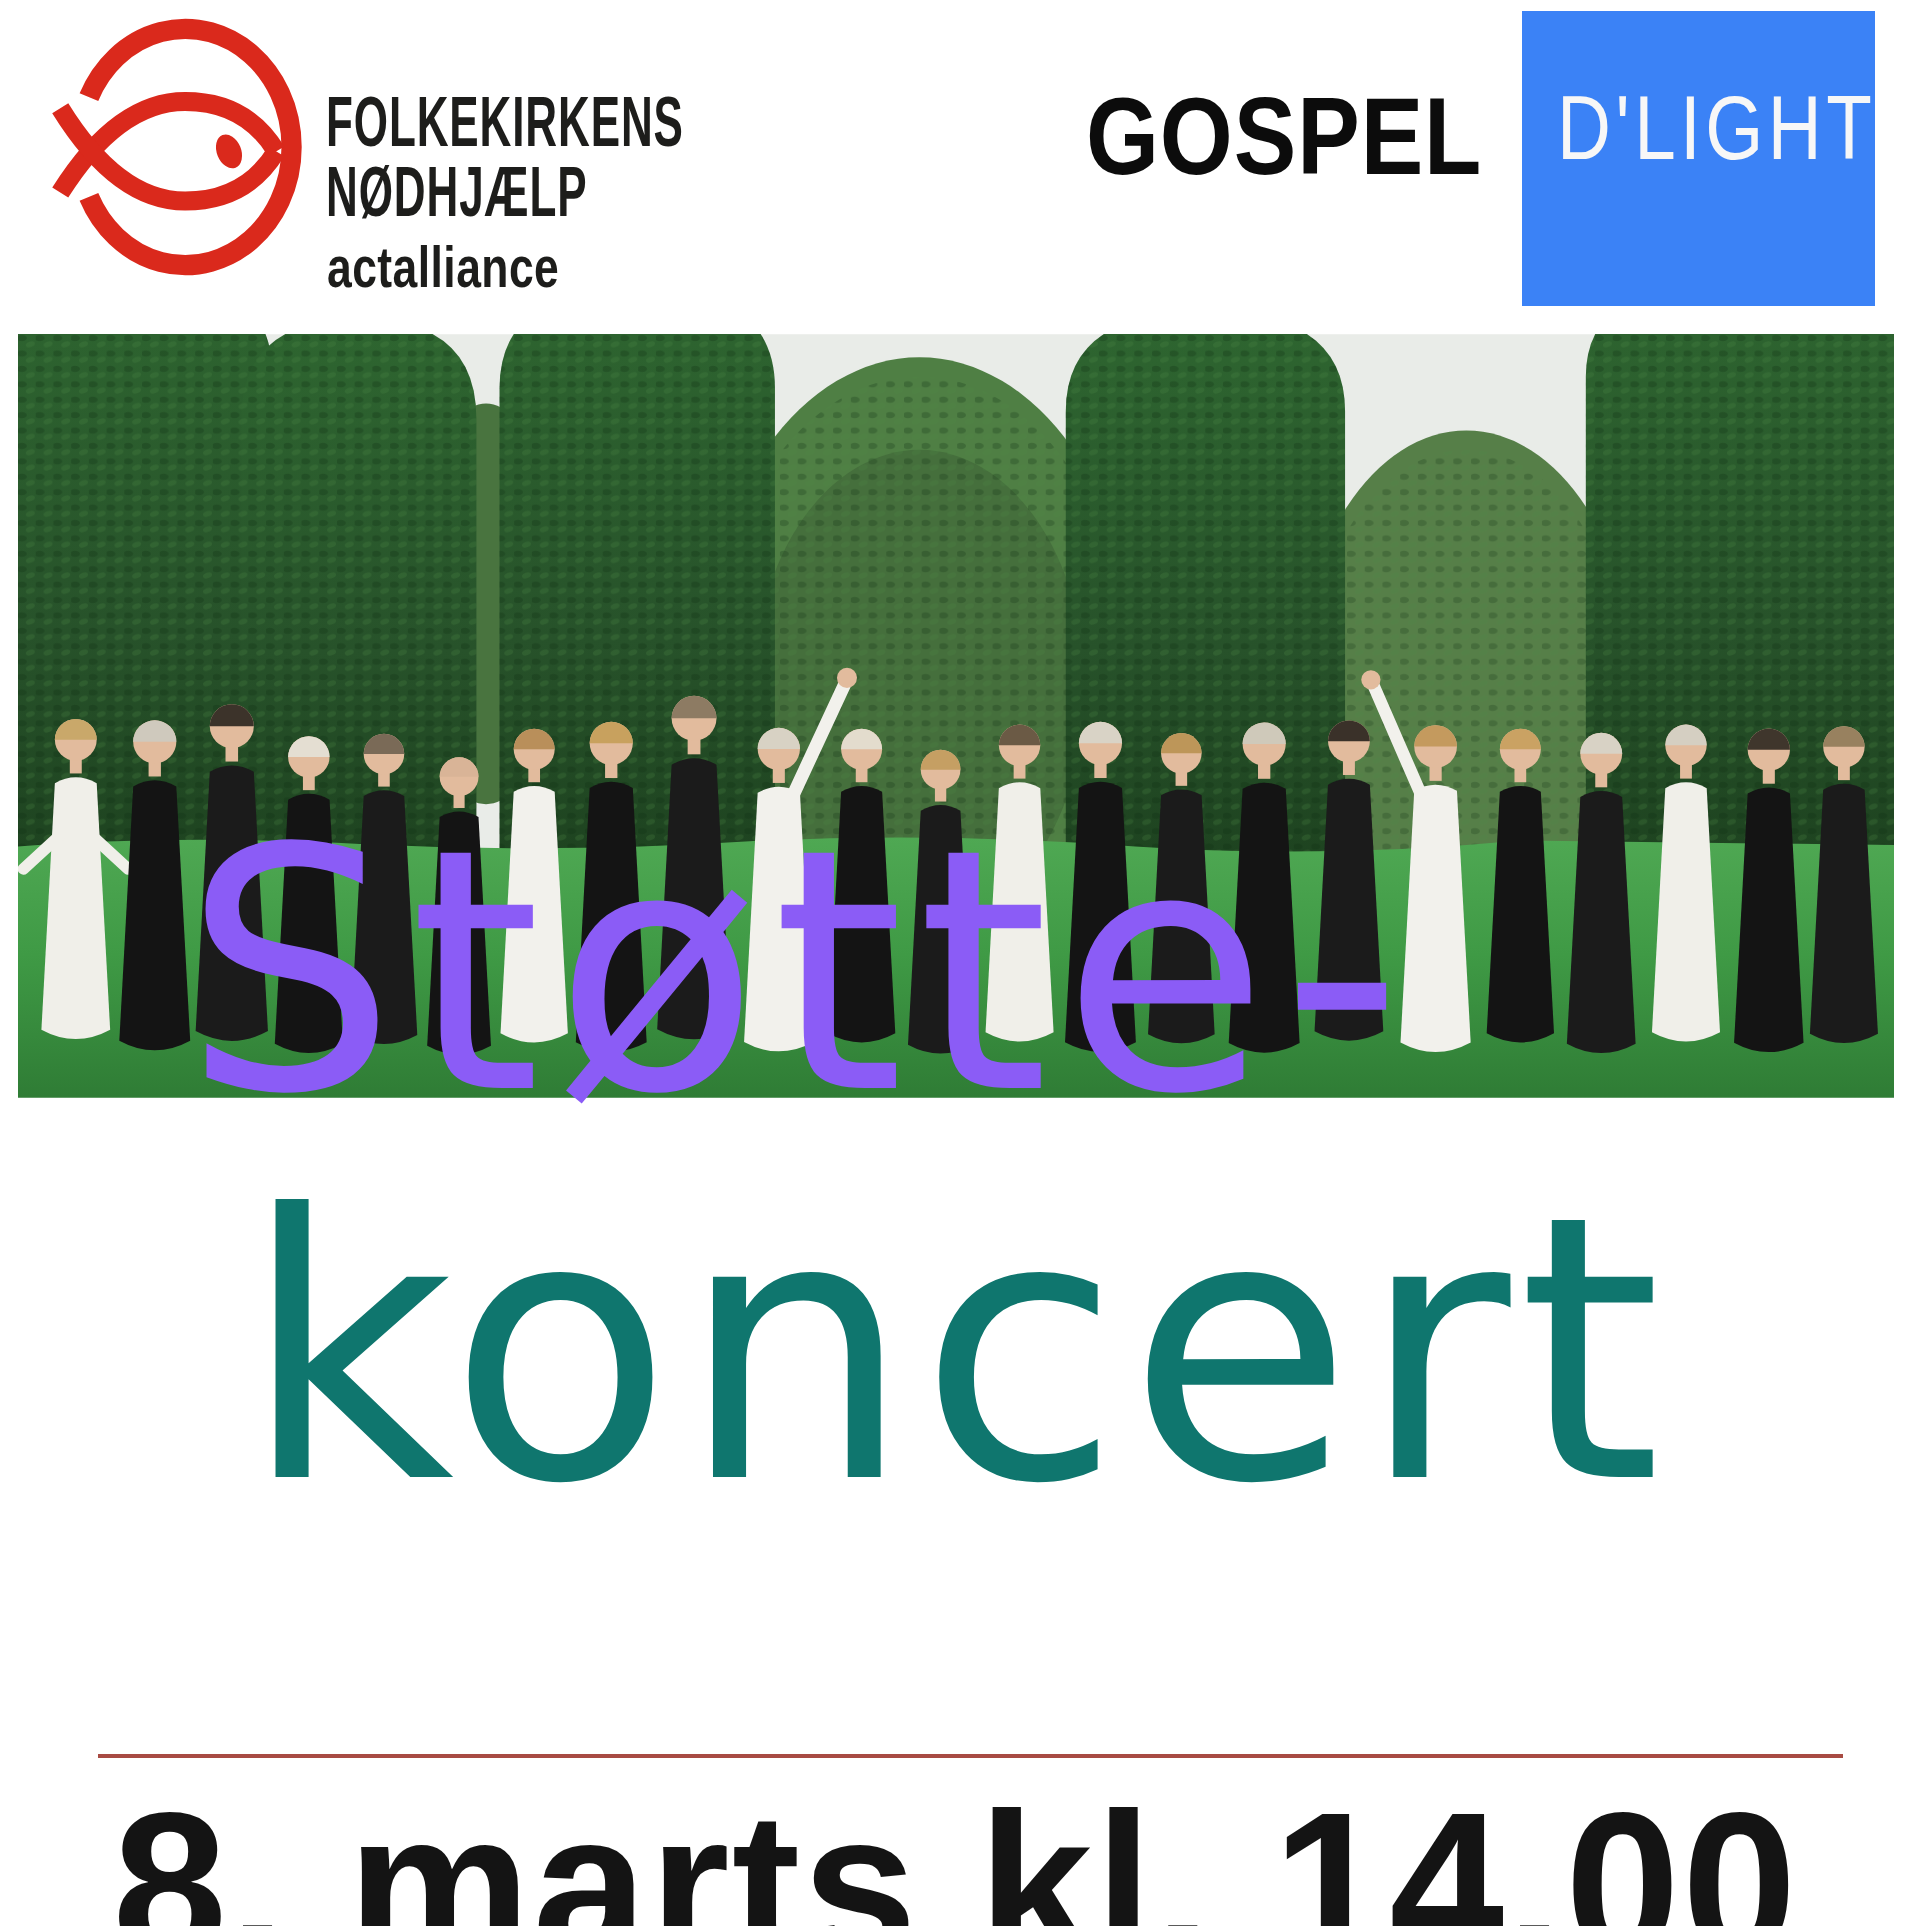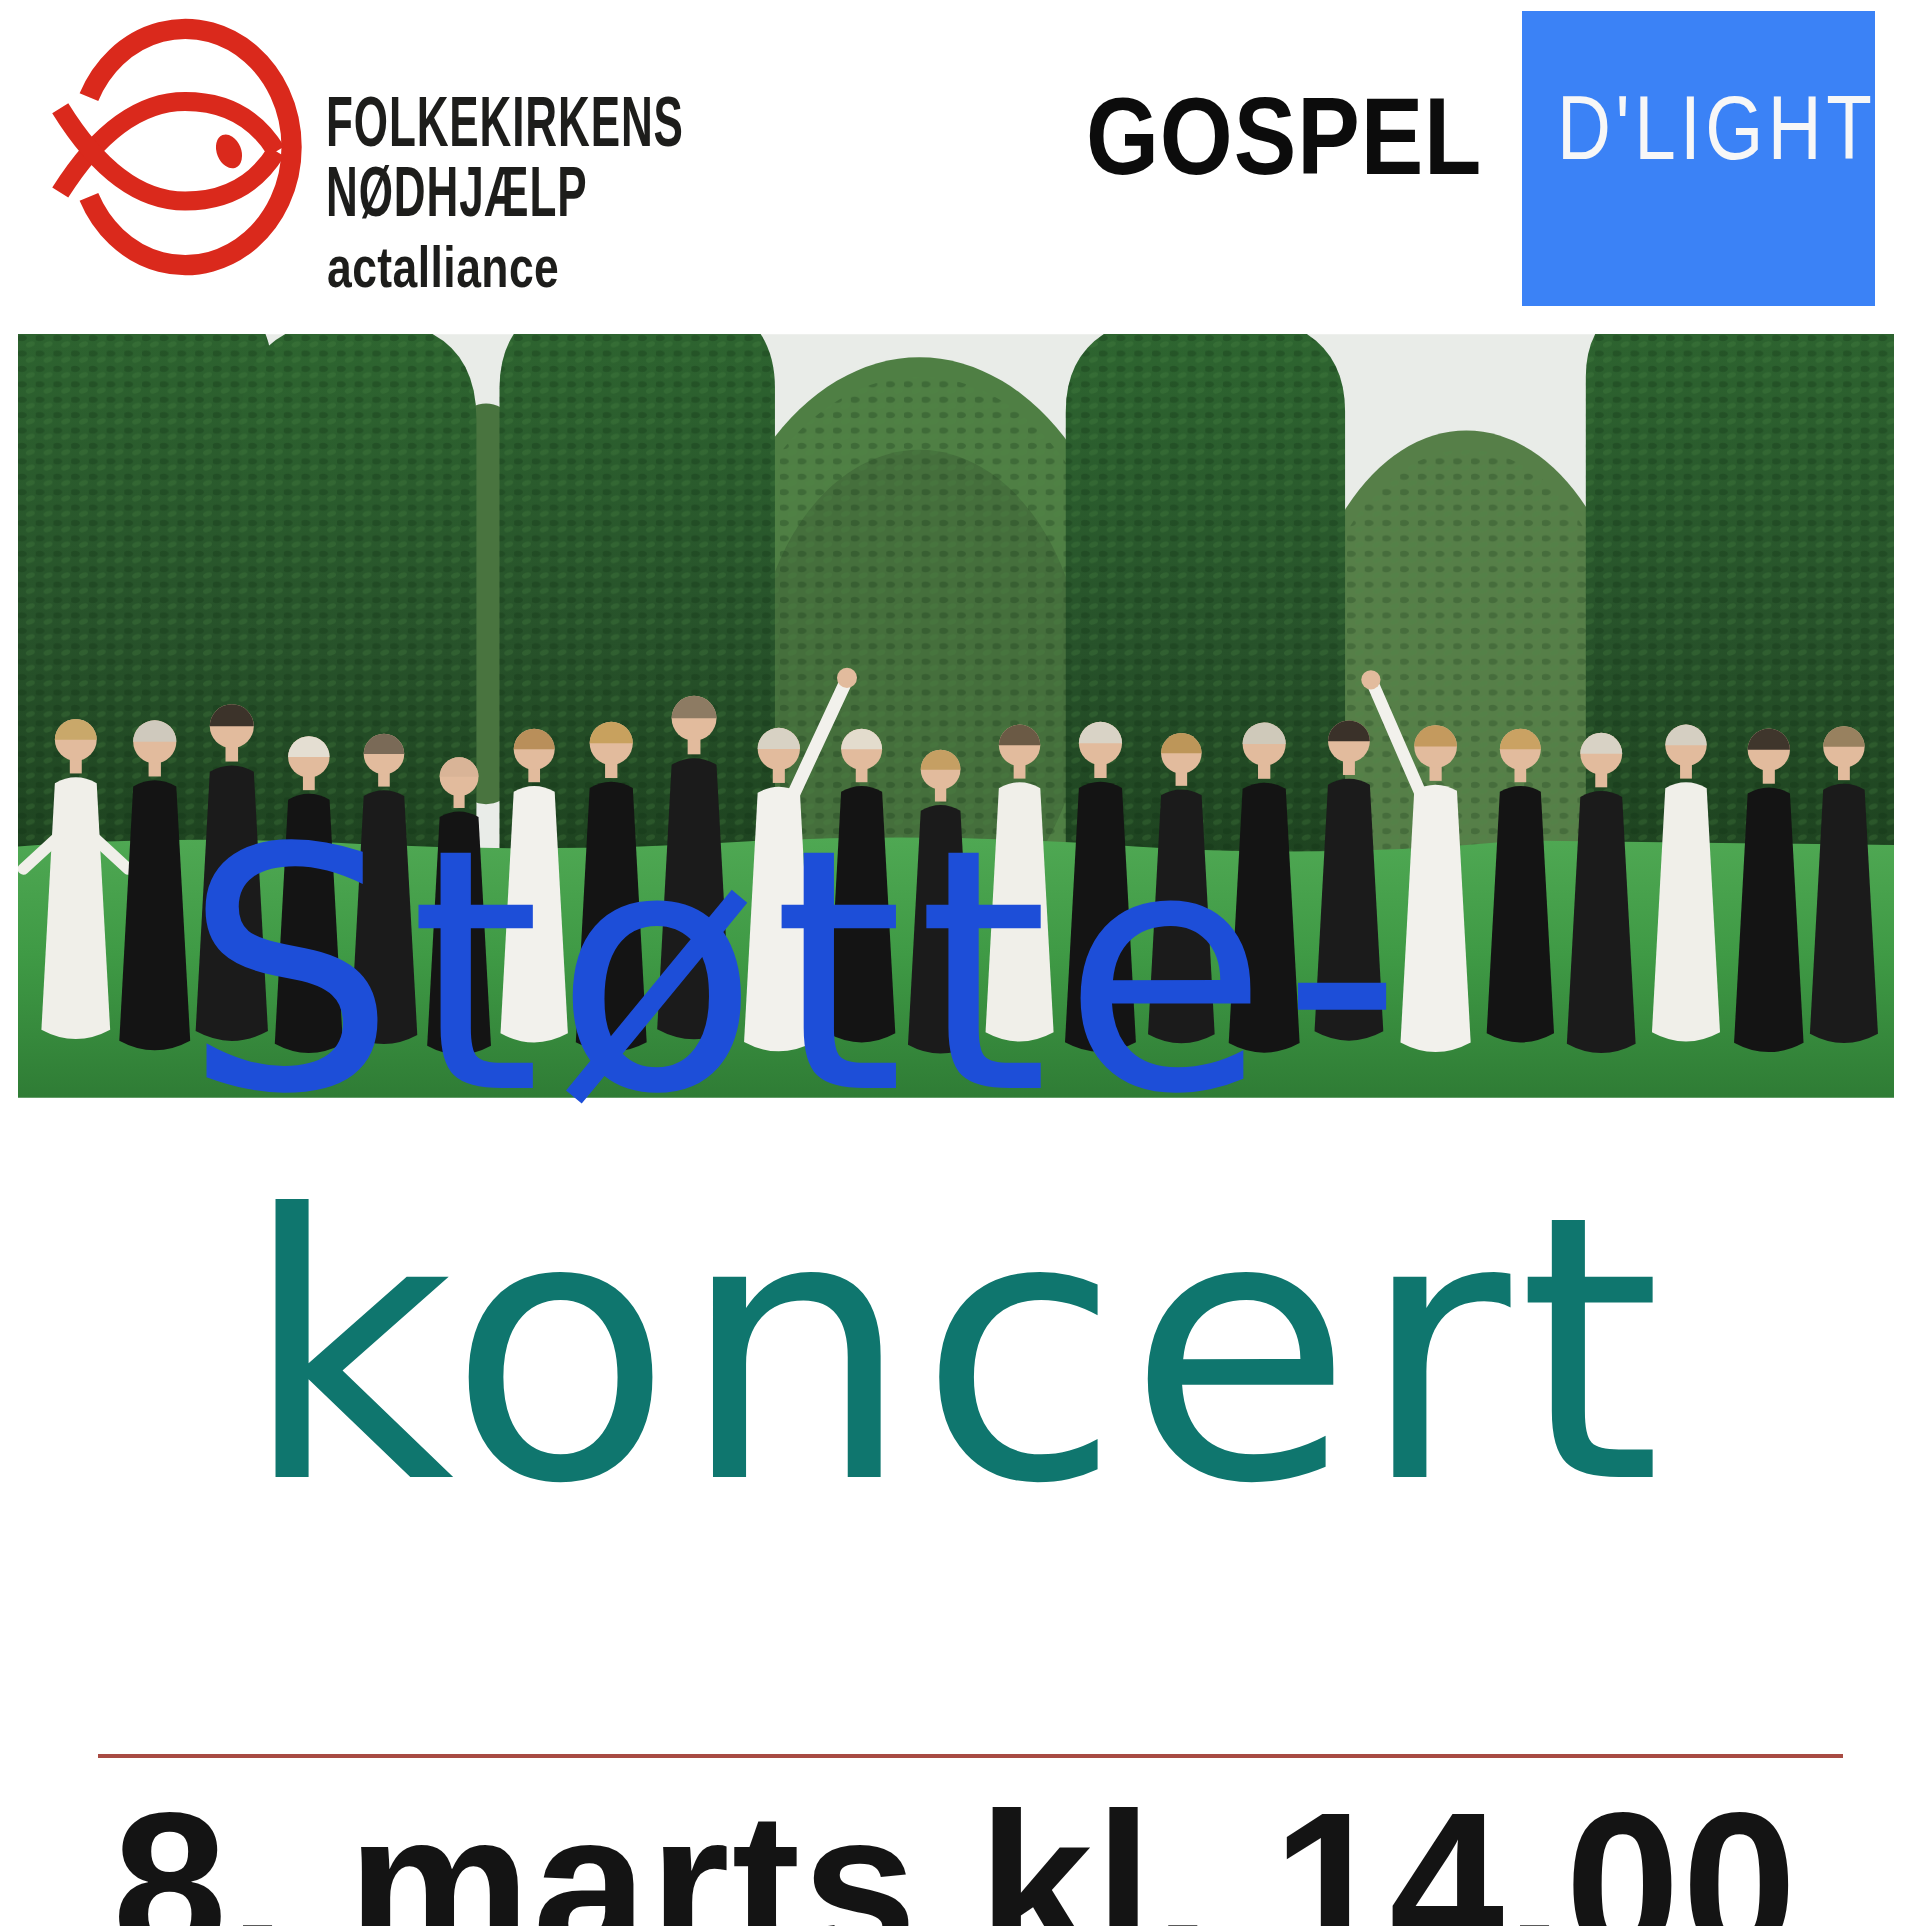--- a/index.html
+++ b/index.html
@@ -37,21 +37,21 @@
   .dlight-box .inner{
     display:inline-block;margin-top:65px;
     font-size:91px;color:#f7f7f7;letter-spacing:.06em;white-space:nowrap;
     transform:scaleX(.82);transform-origin:center top;
   }
   
   .photo{position:absolute;left:17.7px;top:334px;width:1876px;height:764px;}
   .hero-title{
     position:absolute;left:17.7px;top:805px;width:1564px;
     text-align:center;font-family:"DejaVu Sans", sans-serif;
-    font-size:335px;line-height:1;color:#1d4ed8;letter-spacing:.04em;
+    font-size:335px;line-height:1;color:#8b5cf6;letter-spacing:.04em;
     white-space:nowrap;z-index:2;
   }
   
   .koncert{
     position:absolute;left:0;top:1167px;width:1911px;
     text-align:center;font-family:"DejaVu Sans", sans-serif;
     font-size:366px;line-height:1;color:#0f766e;letter-spacing:.02em;
     white-space:nowrap;
   }
   

